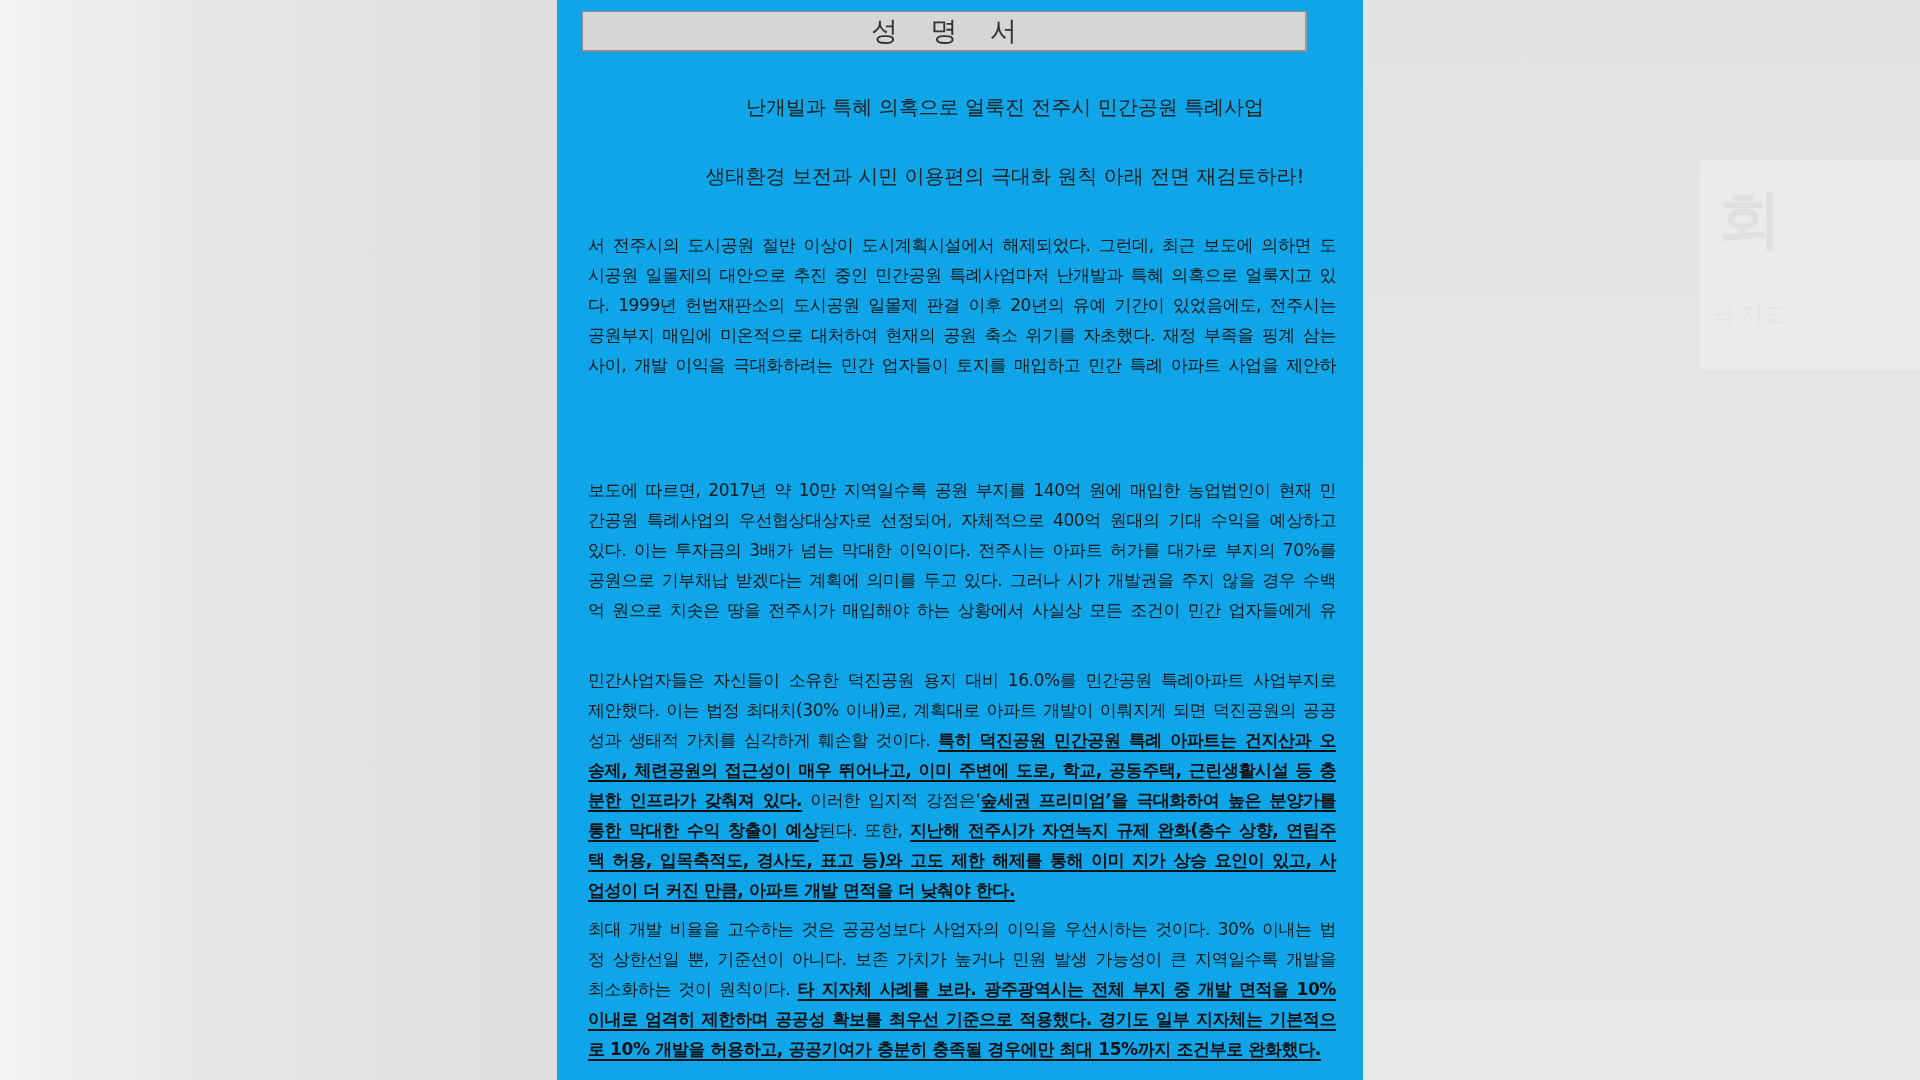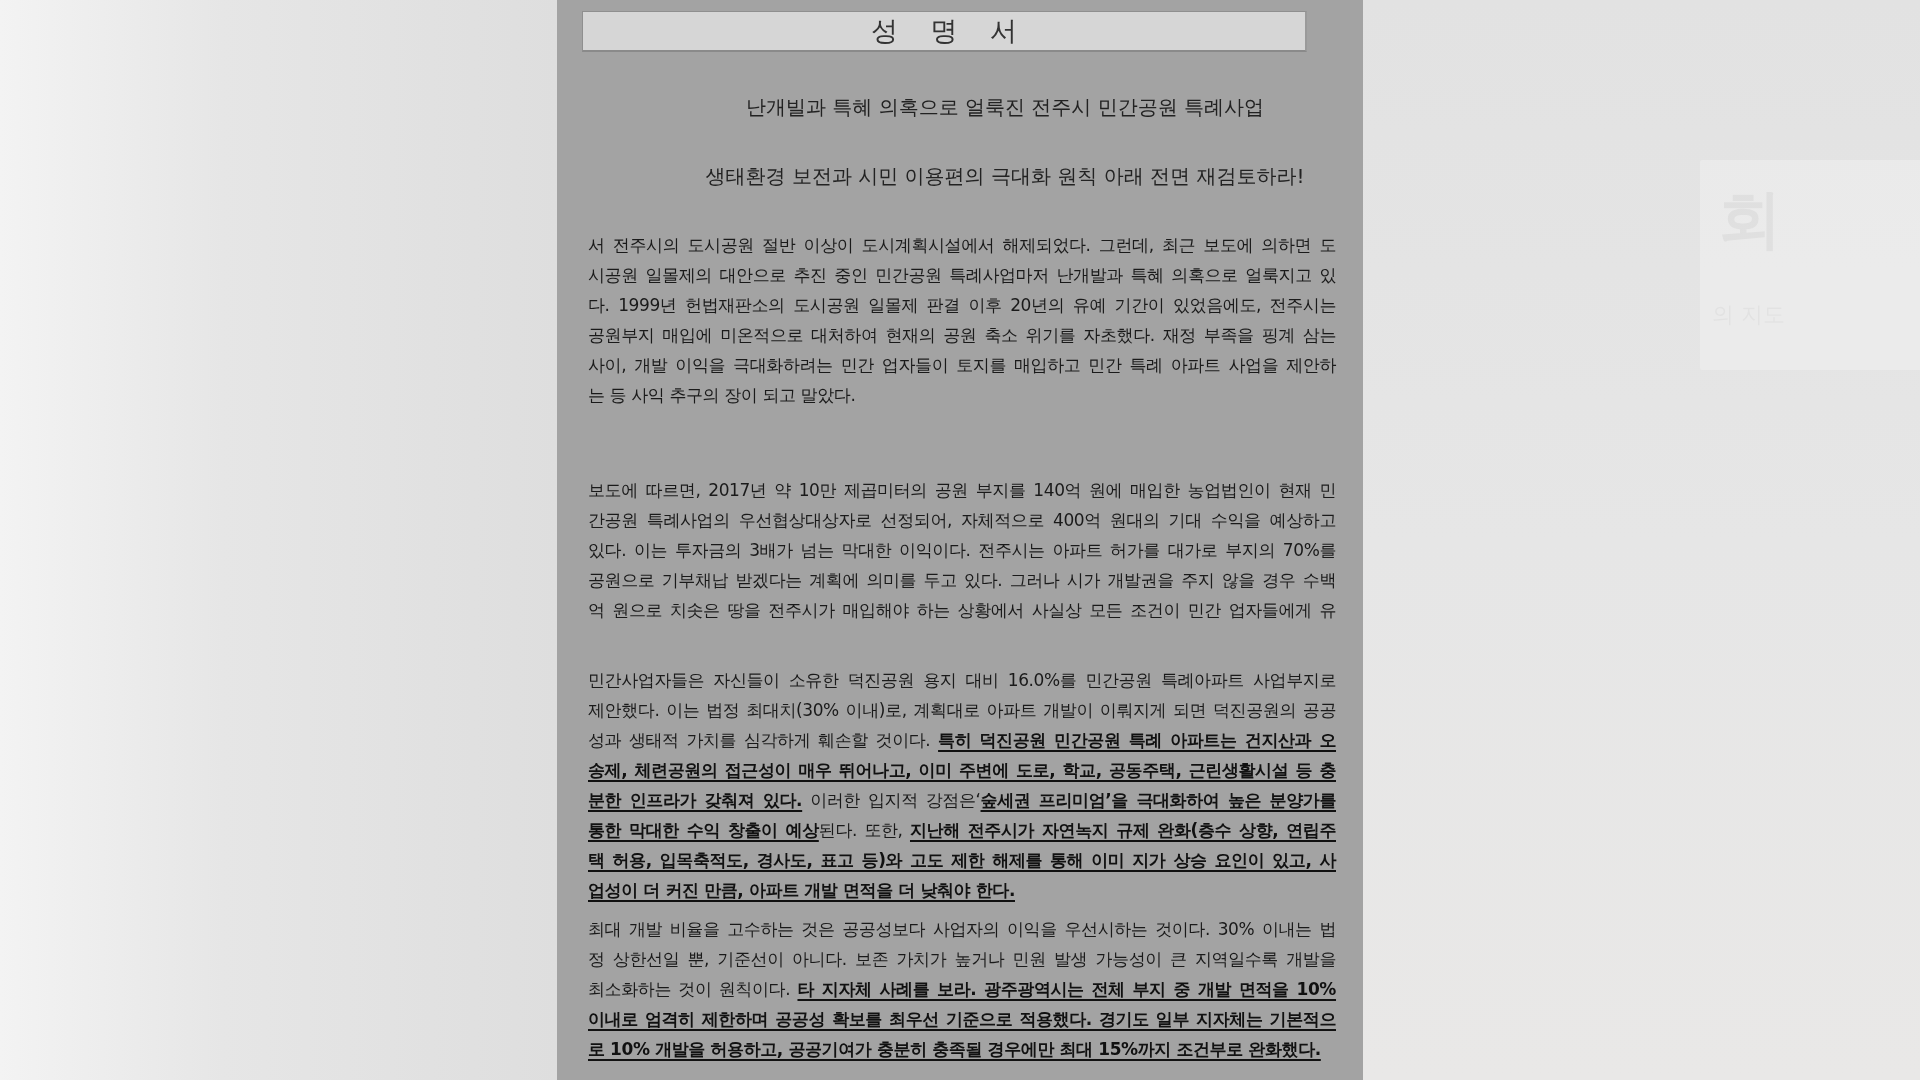--- a/index.html
+++ b/index.html
@@ -24,21 +24,21 @@
     position: absolute; left: 1718px; top: 176px;
     font-size: 64px; font-weight: bold; color: rgba(0,0,0,0.045);
     letter-spacing: 2px;
   }
   .watermark-sub {
     position: absolute; left: 1712px; top: 300px;
     font-size: 22px; color: rgba(0,0,0,0.035);
   }
   .page {
     position: absolute; left: 557px; top: 0; width: 806px; height: 1080px;
-    background: #a3a3a3;
+    background: #0ea5e9;
   }
   .title-box {
     position: absolute; left: 25px; top: 11px; width: 722px; height: 38px;
     background: #d6d6d6; border: 1px solid #8f8f8f;
     border-bottom: 2px solid #8a8a8a; border-right: 2px solid #9a9a9a;
     display: flex; align-items: center; justify-content: center;
   }
   .title-text {
     font-size: 27px; color: #333333; letter-spacing: 12px; padding-left: 12px;
     font-family: "DejaVu Sans", sans-serif;
@@ -81,24 +81,23 @@
 
   <div class="headline l1">난개빌과 특혜 의혹으로 얼룩진 전주시 민간공원 특례사업</div>
   <div class="headline l2">생태환경 보전과 시민 이용편의 극대화 원칙 아래 전면 재검토하라!</div>
 
   <div class="para p1">
       <span class="line"><span>서 전주시의 도시공원 절반 이상이 도시계획시설에서 해제되었다. 그런데, 최근 보도에 의하면 도</span></span>
       <span class="line"><span>시공원 일몰제의 대안으로 추진 중인 민간공원 특례사업마저 난개발과 특혜 의혹으로 얼룩지고 있</span></span>
       <span class="line"><span>다. 1999년 헌법재판소의 도시공원 일몰제 판결 이후 20년의 유예 기간이 있었음에도, 전주시는</span></span>
       <span class="line"><span>공원부지 매입에 미온적으로 대처하여 현재의 공원 축소 위기를 자초했다. 재정 부족을 핑계 삼는</span></span>
       <span class="line"><span>사이, 개발 이익을 극대화하려는 민간 업자들이 토지를 매입하고 민간 특례 아파트 사업을 제안하</span></span>
-      <span class="line last"><span>는 등 사익 추구의 장이 되고 말았다.</span></span>
     </div>
   <div class="para p2">
-      <span class="line"><span> 보도에 따르면, 2017년 약 10만 제곱미터의 공원 부지를 140억 원에 매입한 농업법인이 현재 민</span></span>
+      <span class="line"><span> 보도에 따르면, 2017년 약 10만 지역일수록 공원 부지를 140억 원에 매입한 농업법인이 현재 민</span></span>
       <span class="line"><span>간공원 특례사업의 우선협상대상자로 선정되어, 자체적으로 400억 원대의 기대 수익을 예상하고</span></span>
       <span class="line"><span>있다. 이는 투자금의 3배가 넘는 막대한 이익이다. 전주시는 아파트 허가를 대가로 부지의 70%를</span></span>
       <span class="line"><span>공원으로 기부채납 받겠다는 계획에 의미를 두고 있다. 그러나 시가 개발권을 주지 않을 경우 수백</span></span>
       <span class="line"><span>억 원으로 치솟은 땅을 전주시가 매입해야 하는 상황에서 사실상 모든 조건이 민간 업자들에게 유</span></span>
     </div>
   <div class="para p3">
       <span class="line"><span> 민간사업자들은 자신들이 소유한 덕진공원 용지 대비 16.0%를 민간공원 특례아파트 사업부지로</span></span>
       <span class="line"><span>제안했다. 이는 법정 최대치(30% 이내)로, 계획대로 아파트 개발이 이뤄지게 되면 덕진공원의 공공</span></span>
       <span class="line"><span>성과 생태적 가치를 심각하게 훼손할 것이다. </span><span class="u">특히 덕진공원 민간공원 특례 아파트는 건지산과 오</span></span>
       <span class="line"><span class="u">송제, 체련공원의 접근성이 매우 뛰어나고, 이미 주변에 도로, 학교, 공동주택, 근린생활시설 등 충</span></span>

